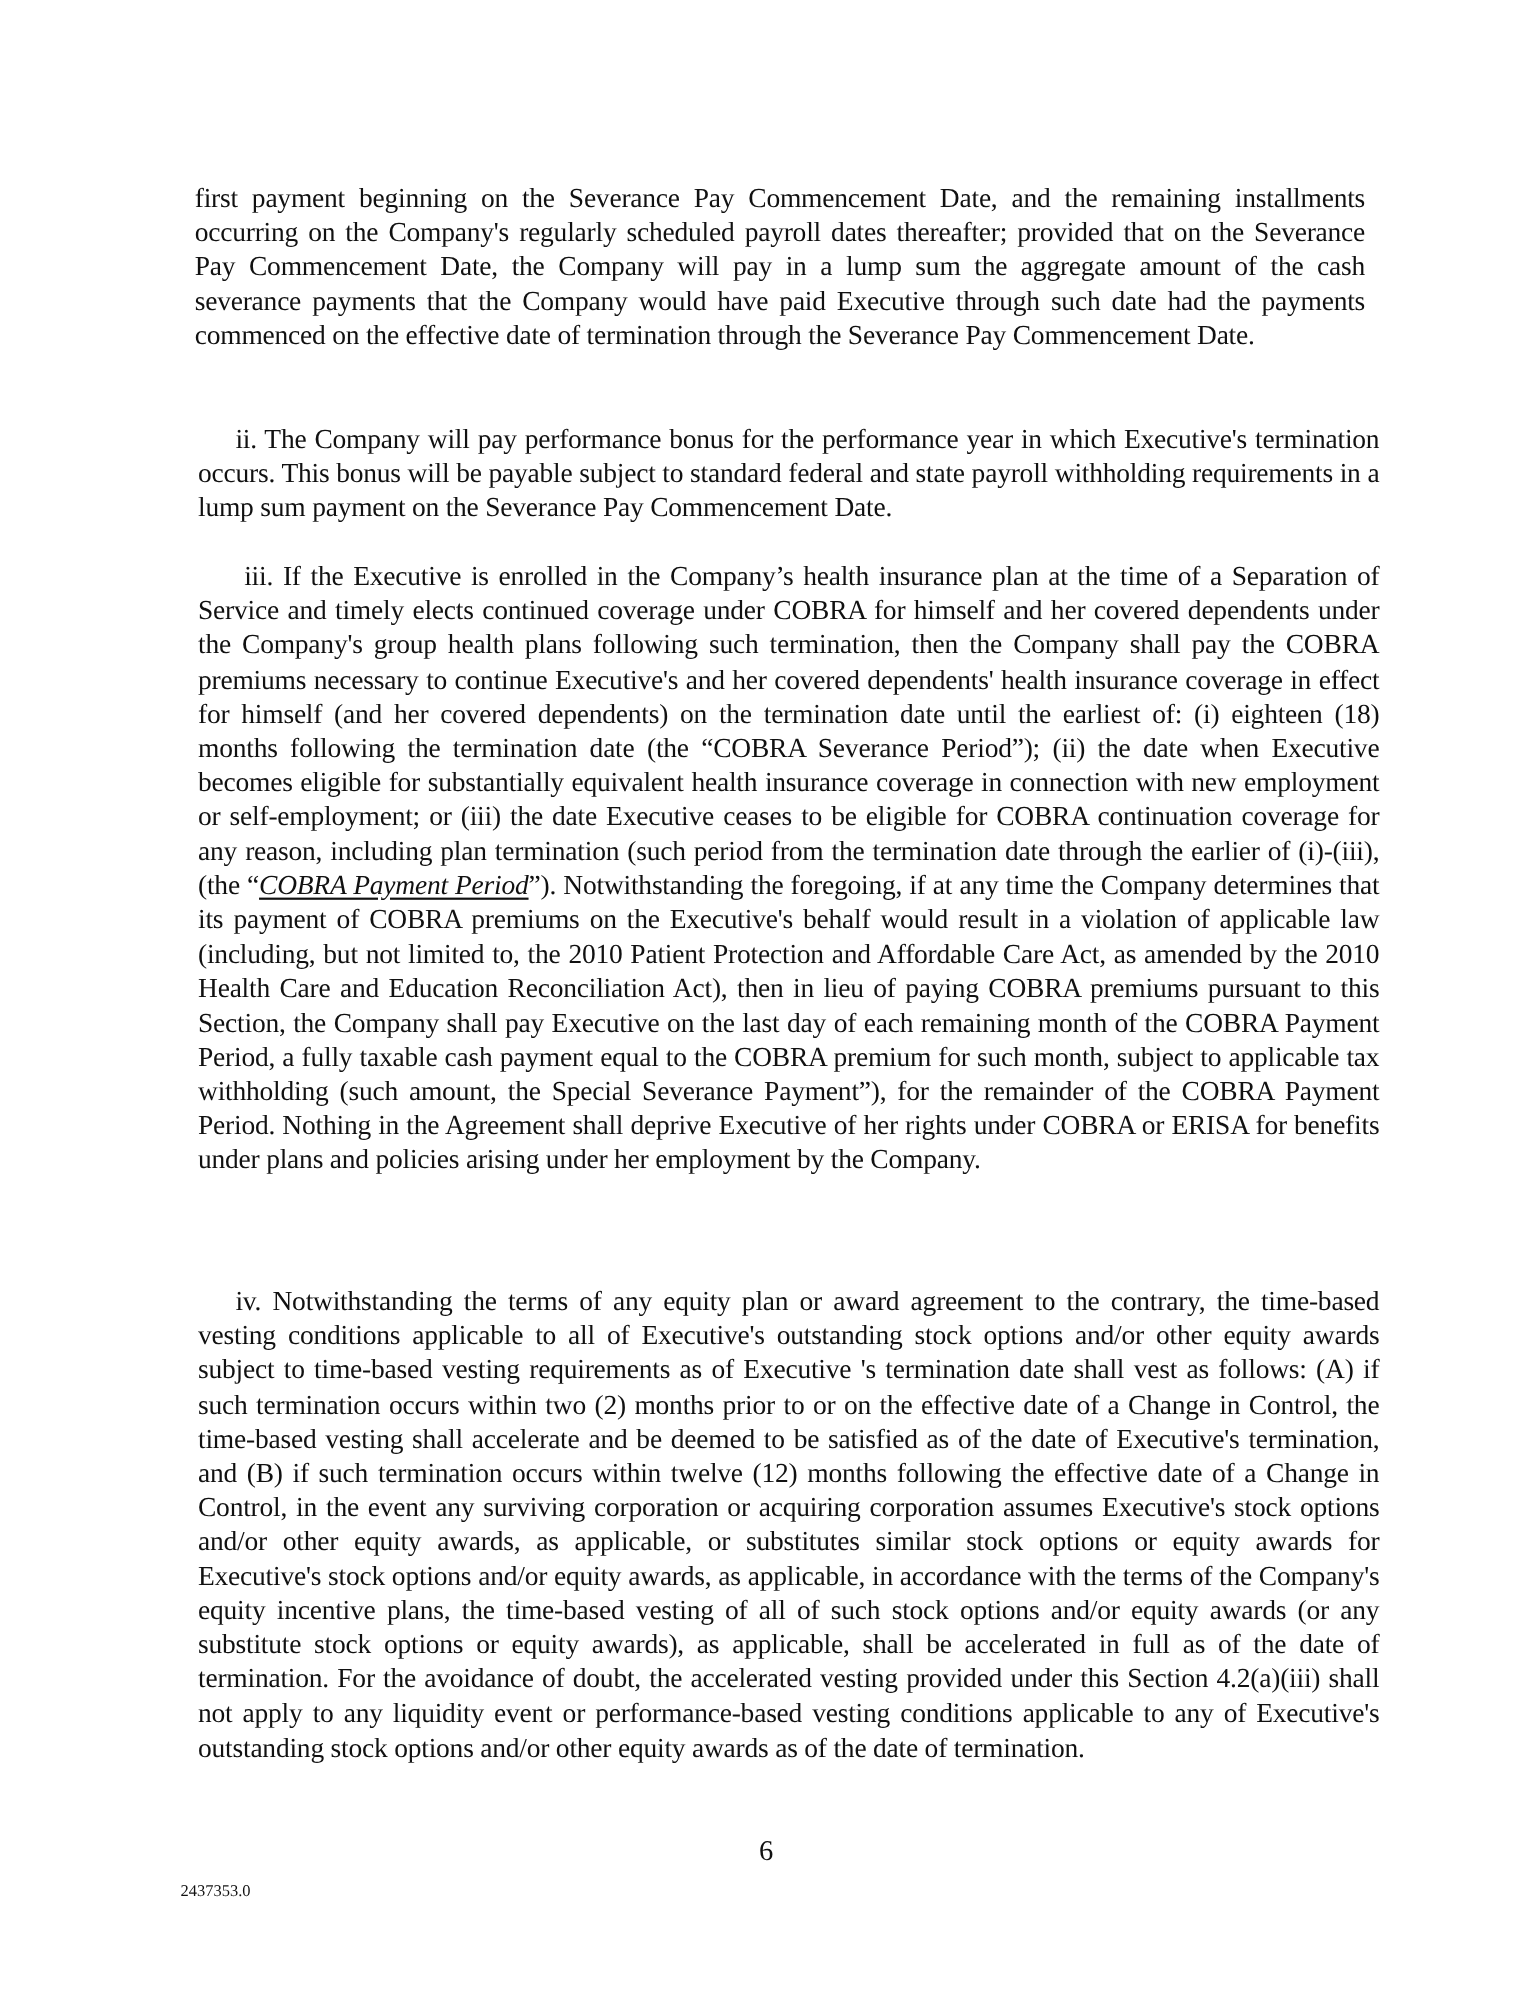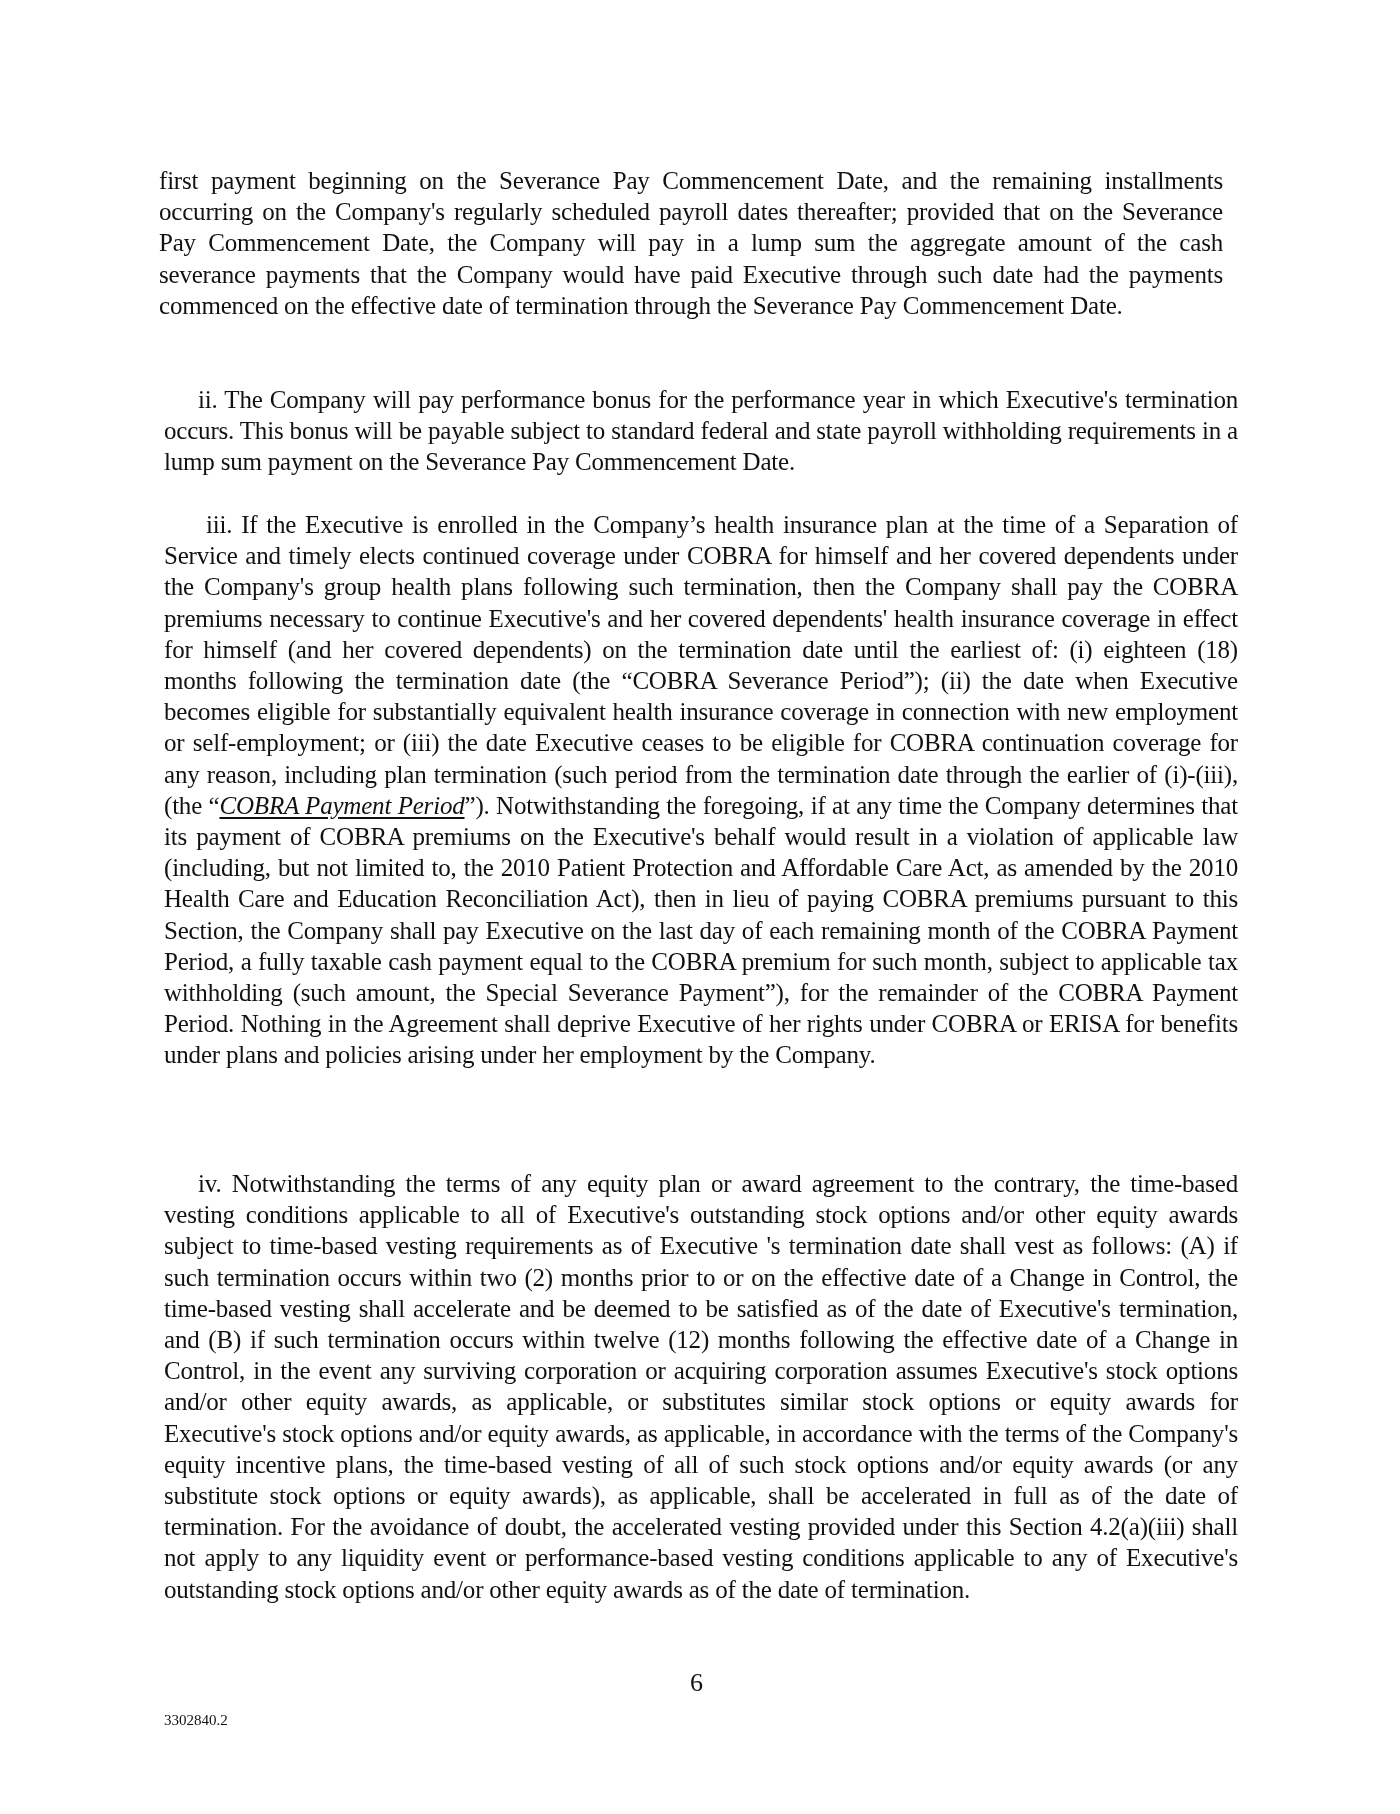--- a/index.html
+++ b/index.html
@@ -3,26 +3,26 @@
 <meta charset="utf-8">
 <style>
   html, body { margin: 0; padding: 0; background: #ffffff; }
   body { width: 1400px; height: 1814px; position: relative; overflow: hidden; }
   .page {
     position: absolute; left: 0; top: 0; width: 1400px; height: 1814px;
     background: #ffffff; color: #111111;
     font-family: "Liberation Serif", "DejaVu Serif", serif;
   }
   .body-text {
-    position: absolute; left: 164px; width: 1074px;
+    position: absolute; left: 180px; width: 1074px;
     font-size: 25px; line-height: 31.2px; text-align: justify;
     letter-spacing: -0.2px;
   }
   .para { margin: 0; }
-  .p1 { position: absolute; left: 159px; top: 165px; width: 1064px; }
+  .p1 { position: absolute; left: 177px; top: 165px; width: 1064px; }
   .p2 { top: 384px; }
   .p3 { top: 509px; }
   .p4 { top: 1168px; }
   .underline { text-decoration: underline; text-underline-offset: 3px; font-style: italic; }
   .page-number {
     position: absolute; left: 690px; top: 1668px; font-size: 26px;
   }
   .doc-id {
     position: absolute; left: 164px; top: 1712px; font-size: 15px;
   }
@@ -35,15 +35,15 @@
   <p class="body-text para p1">first  payment beginning on the Severance Pay Commencement Date,  and the remaining installments occurring on the Company's regularly scheduled payroll dates thereafter; provided that on the Severance Pay Commencement Date, the Company will pay in a lump sum the aggregate amount of the cash severance payments that the Company would have paid Executive through such date had the payments commenced on the effective date of termination through the Severance Pay Commencement Date.</p>
 
   <p class="body-text para p2" style="text-indent: 34px;">ii.  The Company will pay performance bonus for the performance year in which Executive's termination occurs. This bonus will be payable subject to standard federal and state payroll withholding requirements in a lump sum payment on the Severance Pay Commencement Date.</p>
 
   <p class="body-text para p3" style="text-indent: 42px;"><span>iii. If the Executive is enrolled in the Company’s health insurance plan at the time of a Separation of Service and timely elects continued coverage under COBRA for himself and her covered dependents under the Company's group health plans following such termination, then the Company shall pay the COBRA premiums necessary to continue Executive's and her covered dependents' health insurance coverage in effect for himself (and her covered dependents) on the termination date until the earliest  of:  (i) eighteen  (18) months following the termination date (the “COBRA Severance Period”); (ii) the date when Executive becomes eligible for substantially equivalent health insurance coverage in connection with new employment or self-employment; or (iii) the date Executive ceases to be eligible for COBRA continuation coverage for any reason, including plan termination (such period from the termination date through the earlier of (i)-(iii), (the “</span><span class="underline">COBRA Payment Period</span><span>”). Notwithstanding the foregoing, if at any time the Company determines that its payment of COBRA premiums on the Executive's behalf would result in a violation of applicable law (including, but not limited to, the 2010 Patient Protection and Affordable Care Act, as amended by the 2010 Health Care and Education Reconciliation Act), then in lieu of paying COBRA premiums pursuant to this Section, the Company shall pay Executive on the last day of each remaining month of the COBRA Payment Period, a fully taxable cash payment equal to the COBRA premium for such month, subject to applicable tax withholding (such amount, the Special Severance Payment”), for the remainder of the COBRA Payment Period. Nothing in the Agreement shall deprive Executive of her rights under COBRA or ERISA for benefits under plans and policies arising under her employment by the Company.</span></p>
 
   <p class="body-text para p4" style="text-indent: 34px;">iv.  Notwithstanding the terms of any equity plan or award agreement to the contrary, the time-based vesting conditions applicable to all of Executive's outstanding stock options and/or other equity awards subject to time-based vesting requirements as of Executive 's termination date shall vest as follows: (A) if such termination occurs within two (2) months prior to or on the effective date of a Change in Control, the time-based  vesting shall accelerate and be deemed to be satisfied as of the date of Executive's termination, and (B) if such termination occurs within twelve (12) months following the effective date of a Change in Control, in the event any surviving corporation or acquiring corporation assumes Executive's stock options and/or other equity awards, as applicable,  or  substitutes similar stock options or equity awards for Executive's stock options and/or equity awards, as applicable, in accordance with the terms of the Company's equity incentive plans, the time-based vesting of all of such stock options and/or equity  awards (or any  substitute stock options or equity awards), as applicable, shall be accelerated in full as of the date of termination. For the avoidance of doubt, the accelerated vesting provided under this Section 4.2(a)(iii) shall not apply to any liquidity event or performance-based vesting conditions applicable to any of Executive's outstanding stock options and/or other equity awards as of the date of termination.</p>
 
   <div class="page-number">6</div>
 
-  <div class="doc-id">3302840.2</div>
+  <div class="doc-id">2437353.0</div>
 
 </div>
 
 </body></html>

